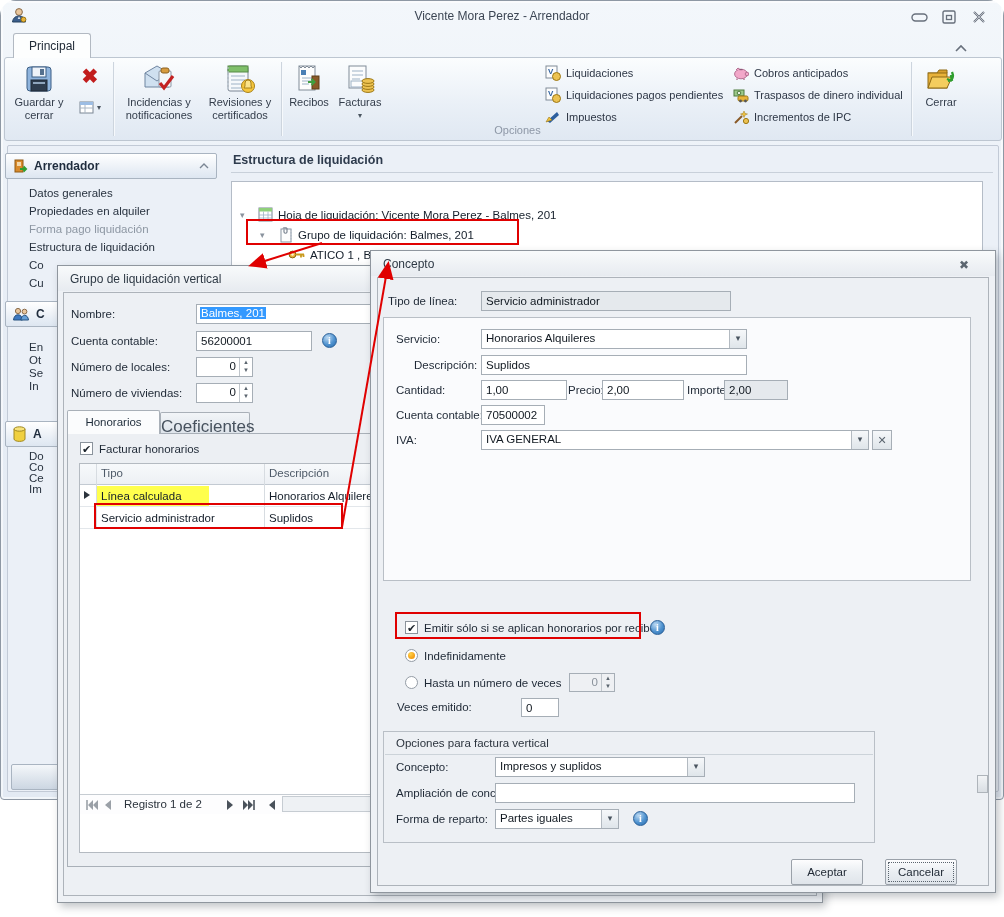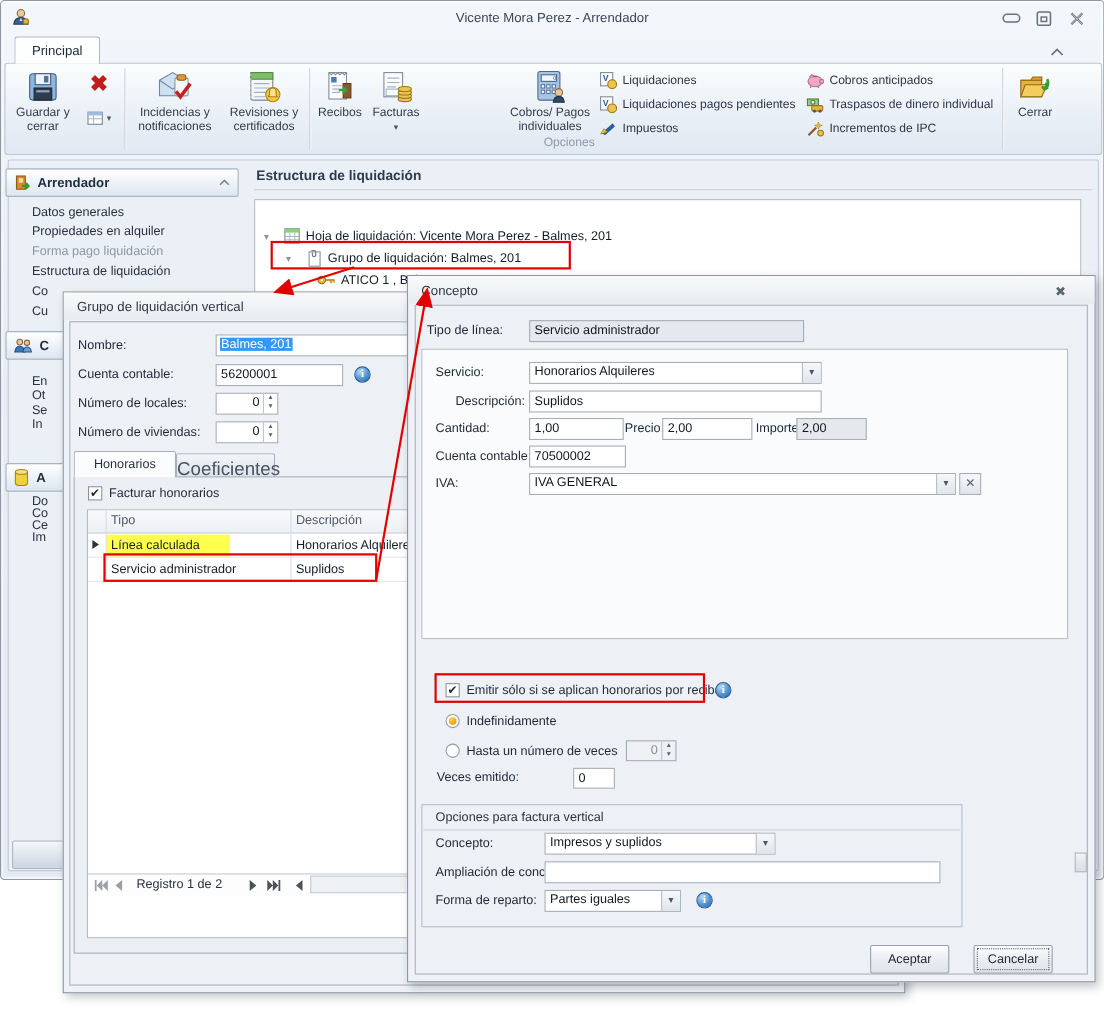--- a/index.html
+++ b/index.html
@@ -1,17 +1,17 @@
 <!DOCTYPE html>
 <html><head>
 <meta charset="utf-8">
 <style>
   * { margin:0; padding:0; box-sizing:border-box; }
   html,body { background:#fff; font-family:"Liberation Sans", sans-serif; }
-  #stage { position:relative; width:1004px; height:917px; overflow:hidden; background:#fff; }
+  #stage { position:relative; width:1004px; height:917px; overflow:hidden; background:#fff;border-radius:16px; }
   .abs { position:absolute; }
   .nowrap { white-space:nowrap; }
 
   
   #main-window { left:0; top:0; width:1004px; height:800px;
     background:linear-gradient(#f3f7fb,#e7edf5 40%,#e3eaf3);
     border:1px solid #8e98a4; border-radius:4px;
     box-shadow:inset 0 0 0 2px rgba(255,255,255,.55); }
   .titlebar-text { width:100%; text-align:center; top:8px; font-size:12px; color:#3c4654; }
   .winbtn { top:9px; height:13px; color:#68707c; }
@@ -207,40 +207,20 @@
               <ellipse cx="25" cy="21" rx="6" ry="2.4"></ellipse>
                 <ellipse cx="25" cy="18" rx="6" ry="2.4"></ellipse>
             </g>
           </svg>
         </span>
         <span>Facturas</span>
         <span style="font-size:8px;color:#4a5560;">▾</span>
       </div>
 
 
-      <div class="abs rbtn" style="left:456px;top:4px;width:78px;">
-        <span class="ic">
-          <svg width="34" height="32" viewBox="0 0 34 32">
-            <rect x="6" y="2" width="20" height="26" rx="2" fill="#a8c4e4" stroke="#4a6a92"></rect>
-            <rect x="9" y="5" width="14" height="6" fill="#eef6ff" stroke="#4a6a92"></rect>
-            <text x="20" y="10" font-size="5" fill="#333">0</text>
-            <g fill="#ffffff" stroke="#5d7aa0">
-              <rect x="9" y="14" width="3" height="3"></rect>
-                <rect x="14" y="14" width="3" height="3"></rect>
-                <rect x="19" y="14" width="3" height="3"></rect>
-              <rect x="9" y="19" width="3" height="3"></rect>
-                <rect x="14" y="19" width="3" height="3"></rect>
-                <rect x="19" y="19" width="3" height="3"></rect>
-            </g>
-            <circle cx="25" cy="21" r="3.4" fill="#e9c69c" stroke="#8a6a48"></circle>
-            <path d="M20 30c.4-3.5 2.3-5.4 5-5.4s4.6 1.9 5 5.4z" fill="#33475f" stroke="#202f40"></path>
-          </svg>
-        </span>
-        <span>Cobros/ Pagos individuales</span>
-      </div>
 
       <div class="abs rmenu-item" style="left:540px;top:6px;">
         <svg width="16" height="16" viewBox="0 0 16 16">
           <rect x="1" y="1" width="11" height="12" fill="#fdfdfd" stroke="#808b98"></rect>
           <text x="3" y="9" font-size="8" font-weight="bold" fill="#2d5f9e">V</text>
           <circle cx="11.5" cy="11.5" r="4" fill="#ecc251" stroke="#9c7714"></circle>
         </svg>
         <span>Liquidaciones</span>
       </div>
       <div class="abs rmenu-item" style="left:540px;top:28px;">
@@ -506,21 +486,21 @@
     <input class="tinput" style="left: 110px; top: 104px; width: 266px; height: 20px;" value="Suplidos">
 
     <div class="flabel" style="left:25px;top:133px;">Cantidad:</div>
     <input class="tinput" style="left: 110px; top: 129px; width: 86px; height: 20px;" value="1,00">
     <div class="flabel" style="left:197px;top:133px;">Precio:</div>
     <input class="tinput" style="left: 231px; top: 129px; width: 82px; height: 20px;" value="2,00">
     <div class="flabel" style="left:316px;top:133px;">Importe:</div>
     <input class="tinput ro" style="left: 353px; top: 129px; width: 64px; height: 20px;" readonly="" value="2,00">
 
     <div class="flabel" style="left:25px;top:158px;">Cuenta contable:</div>
-    <input class="tinput" style="left: 110px; top: 154px; width: 88px; height: 20px;" value="70500002">
+    <input class="tinput" style="left: 110px; top: 154px; width: 64px; height: 20px;" value="70500002">
 
     <div class="flabel" style="left:25px;top:183px;">IVA:</div>
     <div class="combo" style="left:110px;top:179px;width:388px;height:20px;">
       <span class="val">IVA GENERAL</span>
       <span class="btn">▾</span>
     </div>
     <div class="abs" style="left:501px;top:179px;width:20px;height:20px;border:1px solid #a6aeb6;background:linear-gradient(#f6f8fa,#dfe5ea);text-align:center;line-height:18px;font-size:11px;color:#5c6670;">✕</div>
 
     <span class="cb" style="left:34px;top:370px;">✔</span>
     <div class="flabel" style="left:53px;top:371px;">Emitir sólo si se aplican honorarios por recibos</div>

